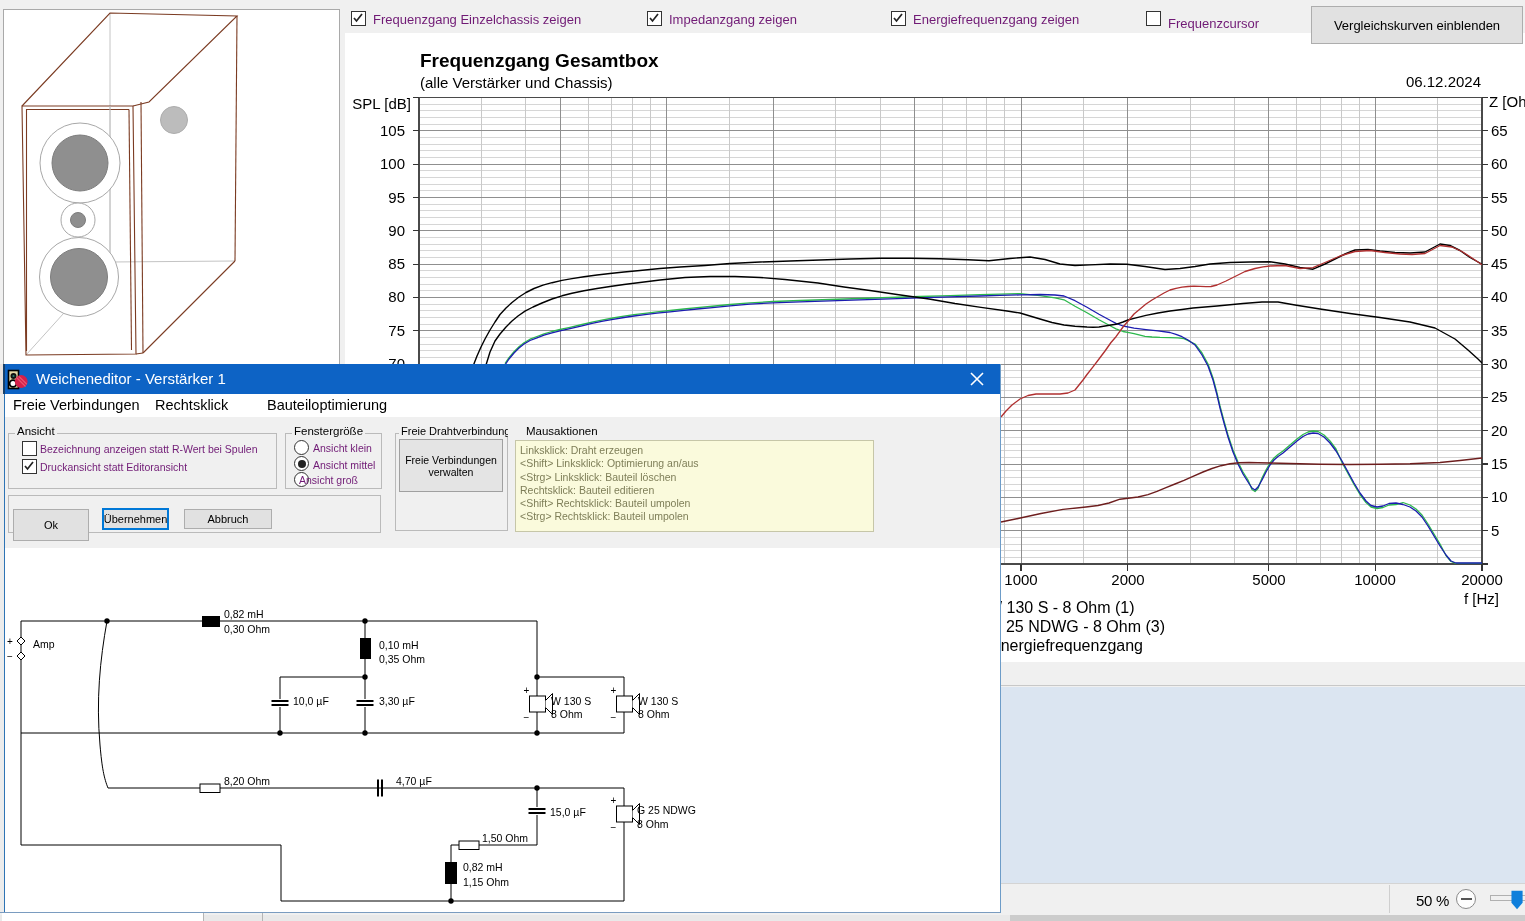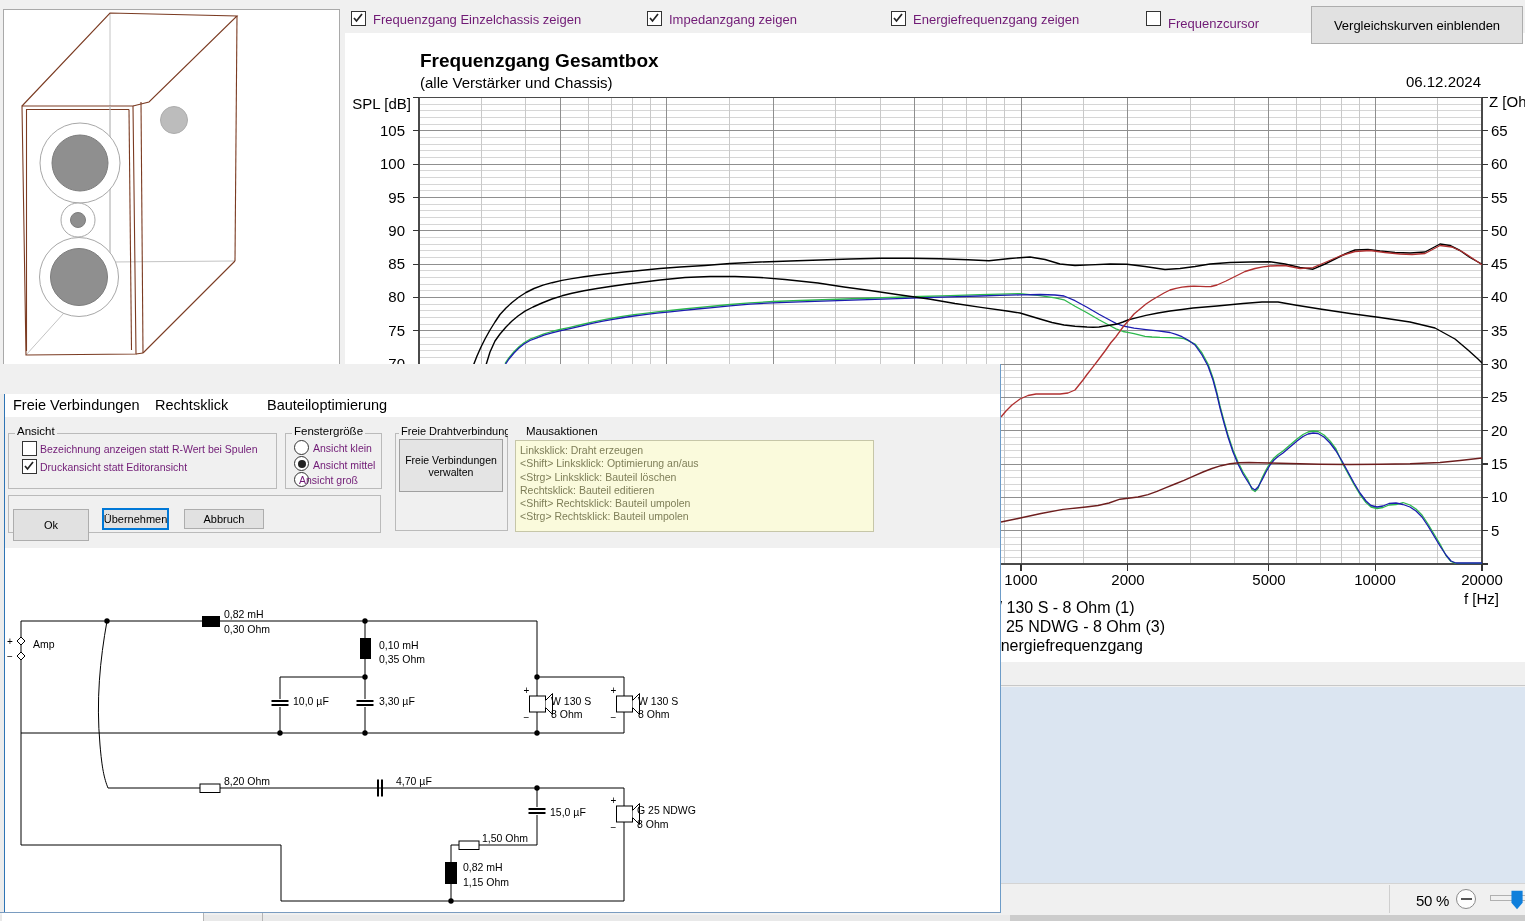--- a/index.html
+++ b/index.html
@@ -275,41 +275,57 @@
 <svg class="abs" style="left:1511px;top:889px" width="13" height="22" viewBox="0 0 14 22">
     <path d="M0.5,1 h12 v13 l-6,7 l-6,-7 Z" fill="#0f7fdb"></path>
   </svg>
 <div class="abs" style="left:0px;top:915px;width:1525px;height:6px;background:#e9e9e9"></div>
 <div class="abs" style="left:1010px;top:915px;width:515px;height:6px;background:#cccccc"></div>
 <div class="abs" style="left:2px;top:913px;width:201px;height:8px;background:#fff"></div>
 <div class="abs" style="left:203px;top:913px;width:1px;height:8px;background:#b5b5b5"></div>
 <div class="abs" style="left:262px;top:913px;width:1px;height:8px;background:#b5b5b5"></div>
 
 <div class="abs" style="left:0;top:364px;width:1001px;height:549px;background:#f0f0f0;border-right:1px solid #6d9cc8;border-bottom:1px solid #7a9cc0;overflow:hidden">
+  <div class="abs" style="left:0;top:0;width:1001px;height:30px;background:#0d63c5">
+    <div class="abs" style="left:0;top:0;width:3px;height:30px;background:#e9e2de"></div>
+    <div class="abs" style="left:3px;top:0;width:2px;height:30px;background:#17406b"></div>
+    <svg class="abs" style="left:7px;top:5px" width="22" height="21" viewBox="0 0 22 21">
+      <rect x="1.5" y="1.5" width="10" height="18" fill="#e6d7a4" stroke="#000" stroke-width="1.6"></rect>
+      <circle cx="6.5" cy="7" r="3" fill="#111"></circle>
+      <circle cx="6.5" cy="7" r="1.1" fill="#2b7d72"></circle>
+      <circle cx="6" cy="14.5" r="3.4" fill="#fff" stroke="#000" stroke-width="1.8"></circle>
+      <circle cx="14.2" cy="12.5" r="6.4" fill="#d5204a"></circle>
+      <path d="M9.5,8.5 L18.5,17.5 M12,7.5 L19.8,15.2" stroke="#e8556f" stroke-width="1.2"></path>
+    </svg>
+    <div class="abs" style="left:36px;top:6px;font-size:15px;color:#fff">Weicheneditor - Verstärker 1</div>
+    <svg class="abs" style="left:969px;top:7px" width="16" height="16" viewBox="0 0 16 16">
+        <path d="M2,2 L14,14 M14,2 L2,14" stroke="#fff" stroke-width="1.6"></path>
+      </svg>
+  </div>
   <div class="abs" style="left:0;top:30px;width:1001px;height:23px;background:#fff;font-size:14.5px">
     <span class="abs" style="left:13px;top:3px">Freie Verbindungen</span>
     <span class="abs" style="left:155px;top:3px">Rechtsklick</span>
     <span class="abs" style="left:267px;top:3px">Bauteiloptimierung</span>
   </div>
 
   <div class="gb" style="left:8px;top:69px;width:269px;height:56px"></div>
   <div class="gblab" style="left:15px;top:61px">Ansicht</div>
   <div class="cb" style="left:22px;top:77px"></div>
   <div class="cblab" style="left:40px;top:79px;font-size:10.5px">Bezeichnung anzeigen statt R-Wert bei Spulen</div>
   <div class="cb" style="left:22px;top:95px">
       <svg width="12" height="12" viewBox="0 0 12 12">
         <path d="M2,6 L4.5,9 L10,2" stroke="#222" stroke-width="1.7" fill="none"></path>
       </svg>
     </div>
   <div class="cblab" style="left:40px;top:97px;font-size:10.5px">Druckansicht statt Editoransicht</div>
 
   <div class="gb" style="left:8px;top:131px;width:373px;height:38px"></div>
   <div class="btn" style="left:13px;top:145px;width:76px;height:32px;font-size:11px">Ok</div>
   <div class="btn" style="left:102px;top:144px;width:67px;height:22px;font-size:11px;border:2px solid #0078d7">Übernehmen</div>
-  <div class="btn" style="left:184px;top:145px;width:80px;height:20px;font-size:11px">Abbruch</div>
+  <div class="btn" style="left:184px;top:145px;width:88px;height:20px;font-size:11px">Abbruch</div>
 
   <div class="gb" style="left:285px;top:69px;width:97px;height:56px"></div>
   <div class="gblab" style="left:292px;top:61px">Fenstergröße</div>
   <div class="abs" style="left:294px;top:76px;width:15px;height:15px;border:1.5px solid #333;border-radius:50%;background:#fff"></div>
   <div class="cblab" style="left:313px;top:78px;font-size:10.5px">Ansicht klein</div>
   <div class="abs" style="left:294px;top:92px;width:15px;height:15px;border:1.5px solid #333;border-radius:50%;background:#fff"></div>
   <div class="abs" style="left:297.5px;top:95.5px;width:8px;height:8px;border-radius:50%;background:#222"></div>
   <div class="cblab" style="left:313px;top:94.5px;font-size:10.5px">Ansicht mittel</div>
   <div class="abs" style="left:294px;top:108px;width:15px;height:15px;border:1.5px solid #333;border-radius:50%;background:#fff"></div>
   <div class="cblab" style="left:299px;top:110px;font-size:10.5px">Ansicht groß</div>

